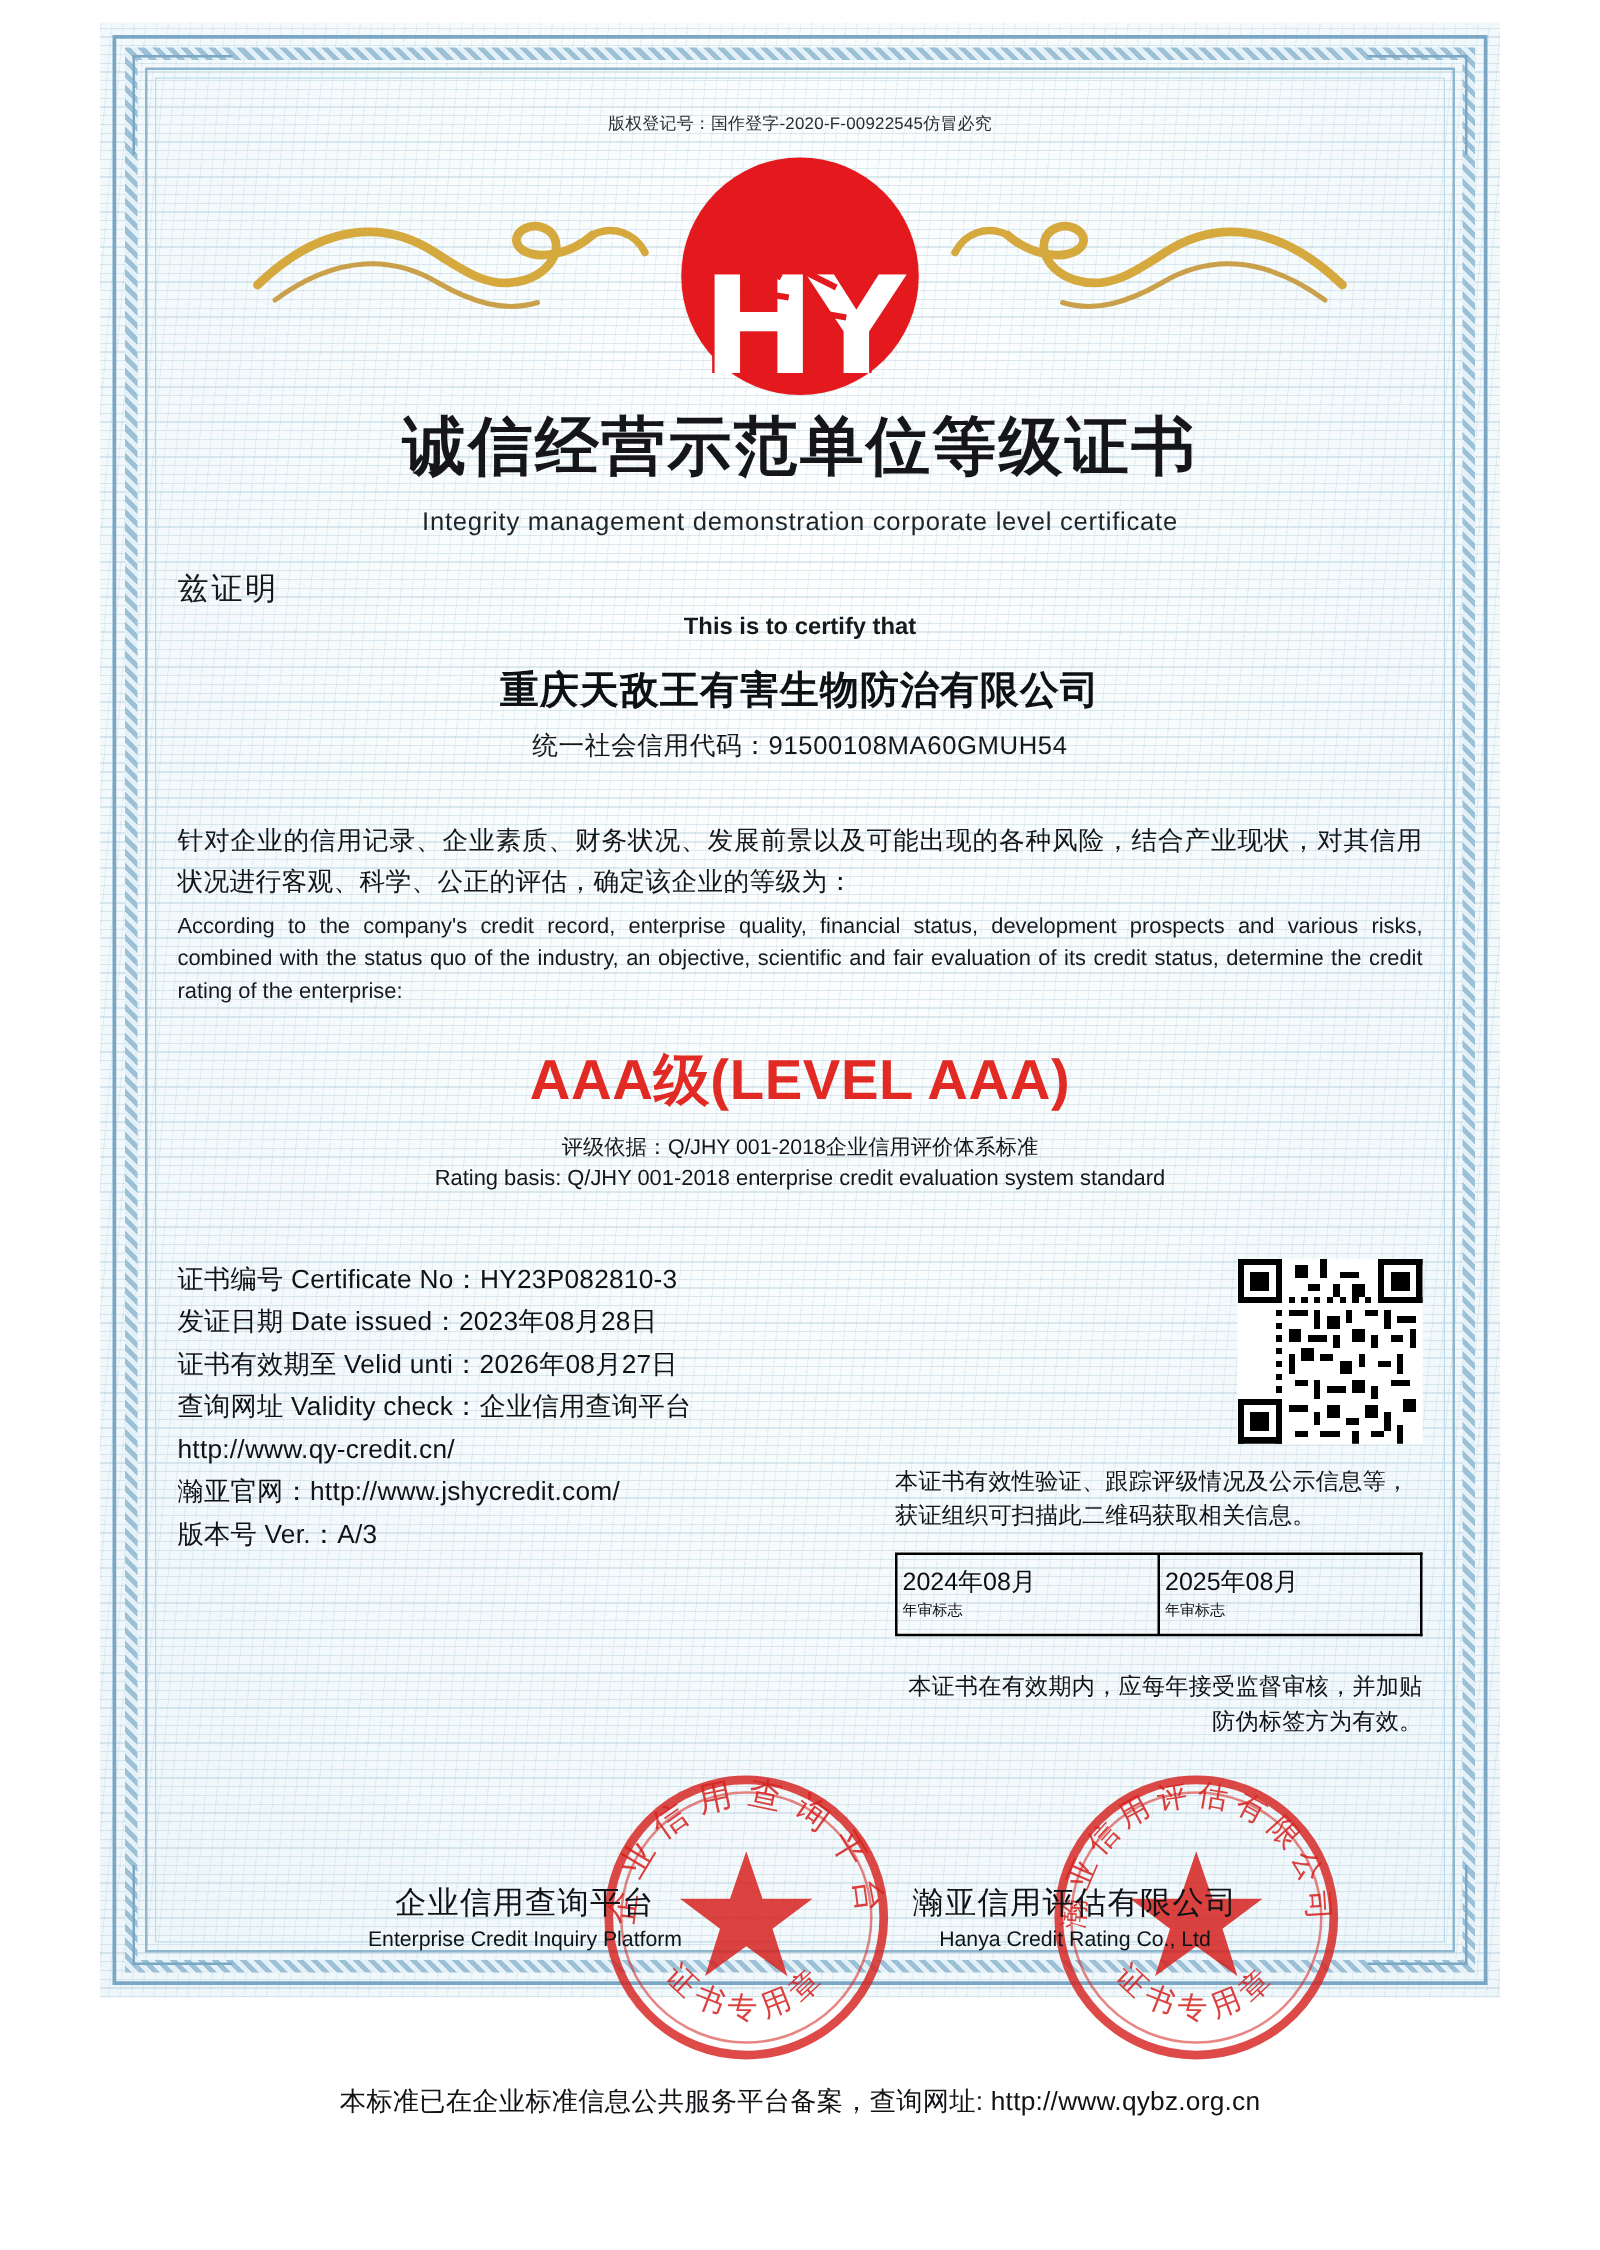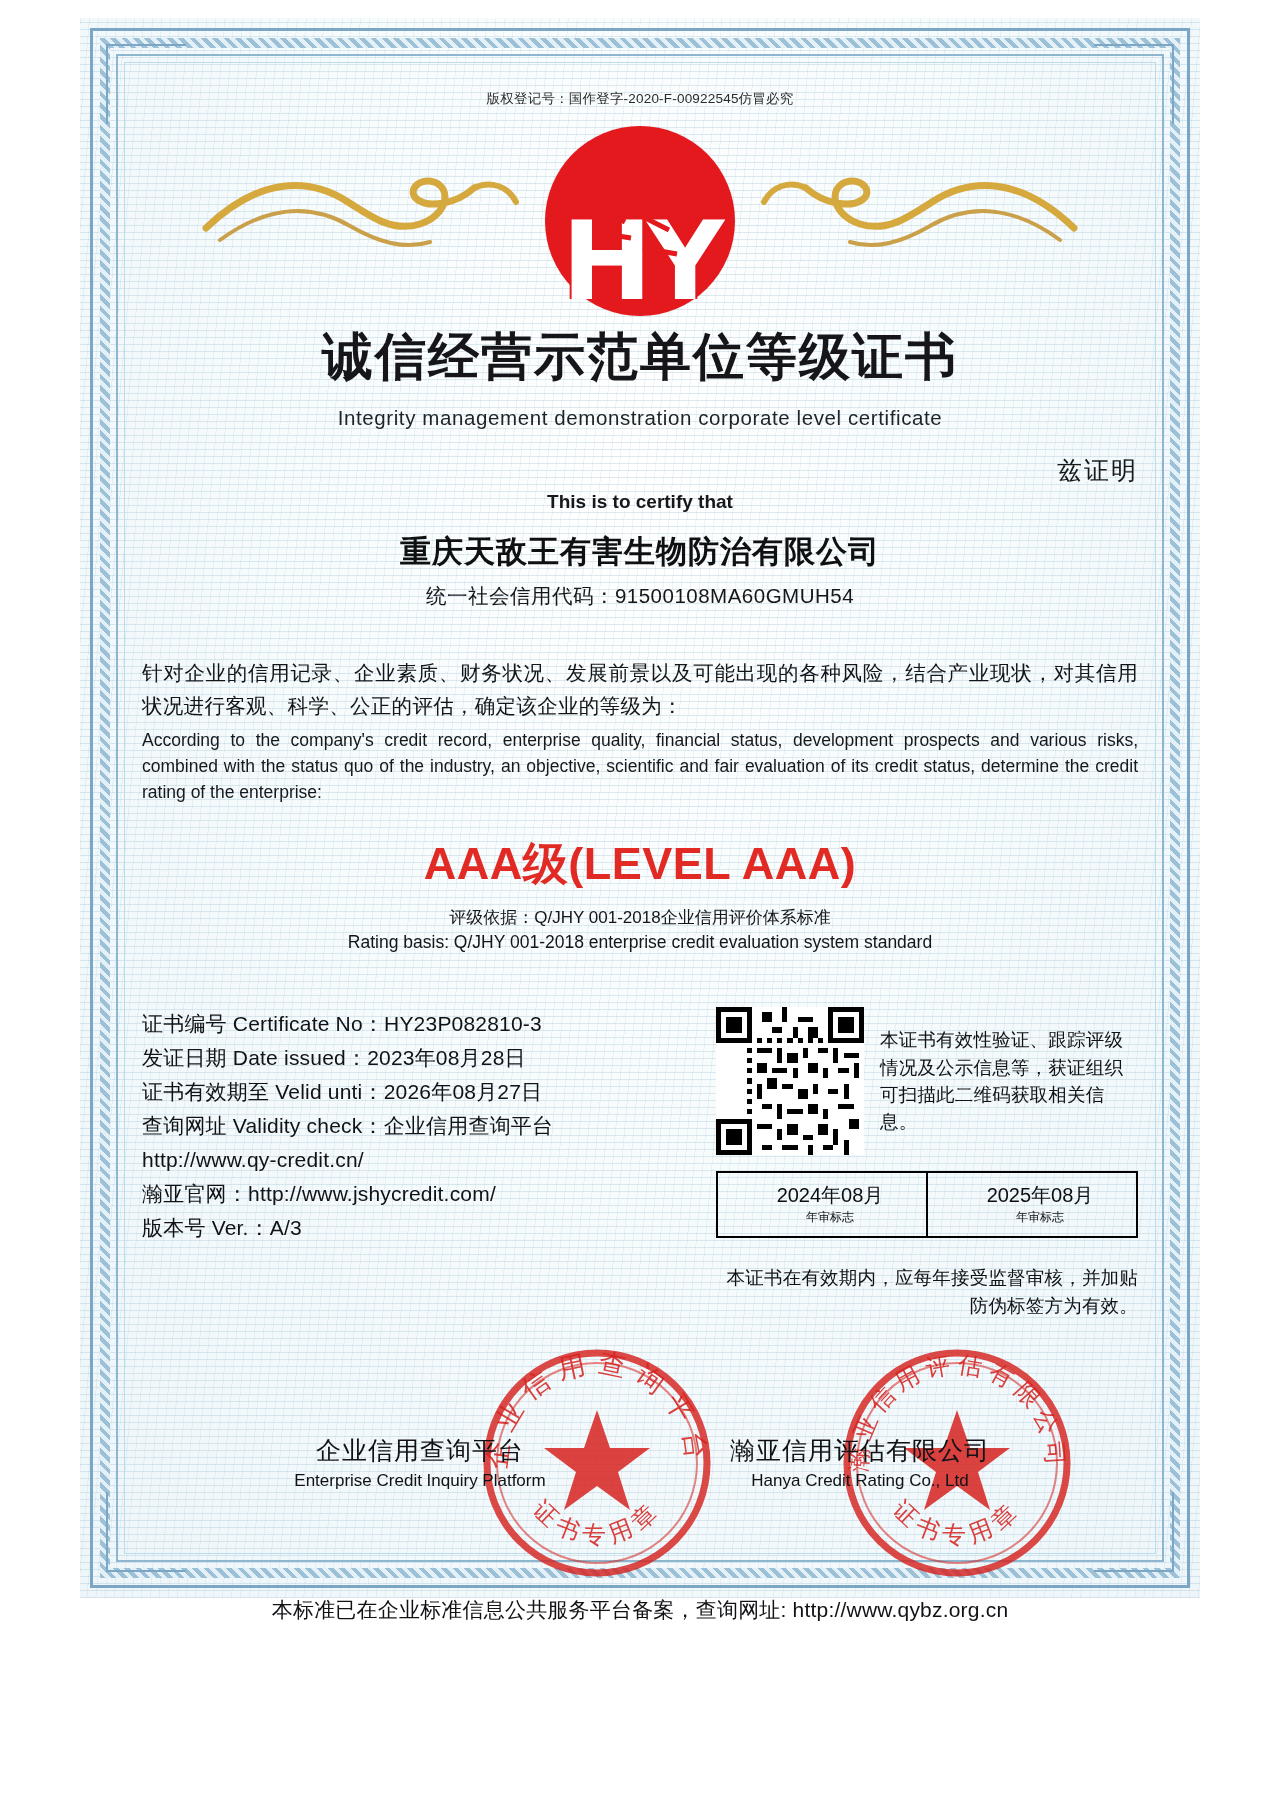--- a/index.html
+++ b/index.html
@@ -162,21 +162,21 @@
   }
   .title-en {
     text-align: center;
     font-size: 20.5px;
     color: #1d2326;
     letter-spacing: .6px;
     margin-top: 14px;
   }
 
   .certify-cn {
-    text-align: right;
+    text-align: left;
     font-size: 25px;
     color: #16181a;
     margin-top: 24px;
     letter-spacing: 2px;
   }
   .certify-en {
     text-align: center;
     font-size: 19px;
     color: #16181a;
     margin-top: 4px;
@@ -254,21 +254,22 @@
     letter-spacing: .2px;
     white-space: nowrap;
   }
   .details-right {
     flex: 1;
     position: relative;
   }
   .qr-row {
     display: flex;
     gap: 16px;
-    align-items: center;
+    align-items: flex-end;
+    flex-direction: column;
   }
   .qr {
     width: 148px;
     height: 148px;
     flex: 0 0 148px;
     background: #fff;
   }
   .qr-note {
     font-size: 18.5px;
     line-height: 1.48;
@@ -276,22 +277,22 @@
     letter-spacing: .2px;
   }
   .audit-boxes {
     display: flex;
     margin-top: 16px;
     gap: 0;
   }
   .audit-box {
     flex: 1;
     border: 2px solid #000;
-    padding: 9px 4px 11px 20px;
-    text-align: center;
+    padding: 9px 4px 11px 4px;
+    text-align: left;
     line-height: 1.35;
   }
   .audit-box + .audit-box { border-left: none; }
   .audit-date { font-size: 20px; color: #0c0e11; }
   .audit-label { font-size: 12px; color: #0c0e11; }
   .audit-note {
     margin-top: 26px;
     font-size: 18.5px;
     line-height: 1.5;
     color: #101215;

